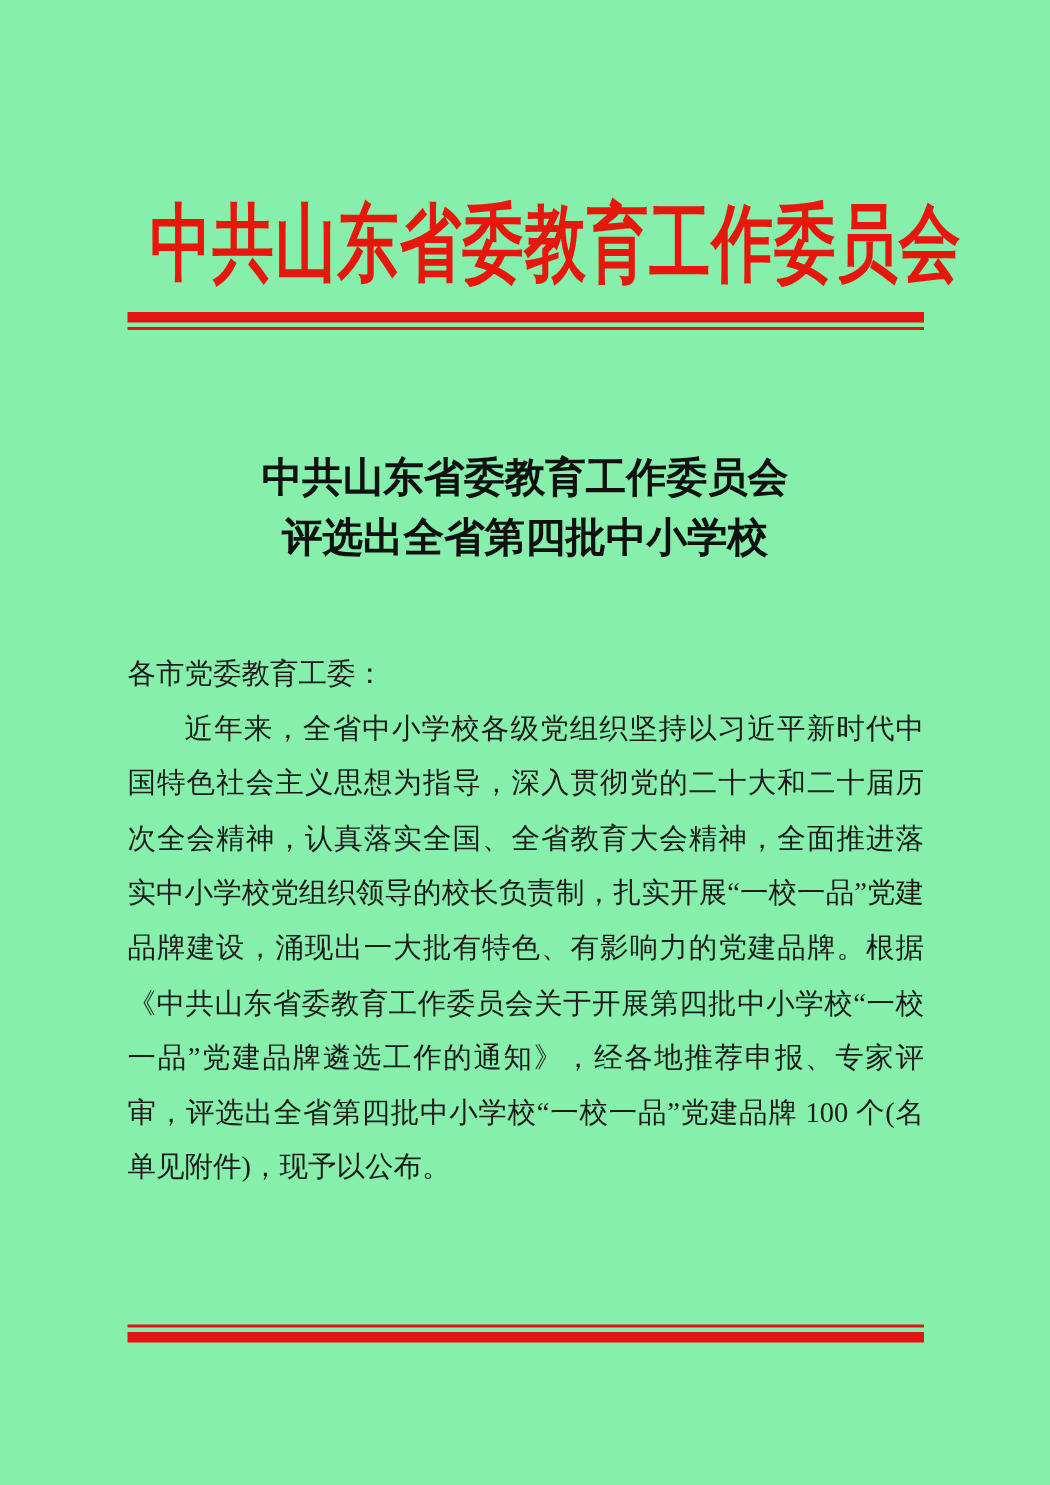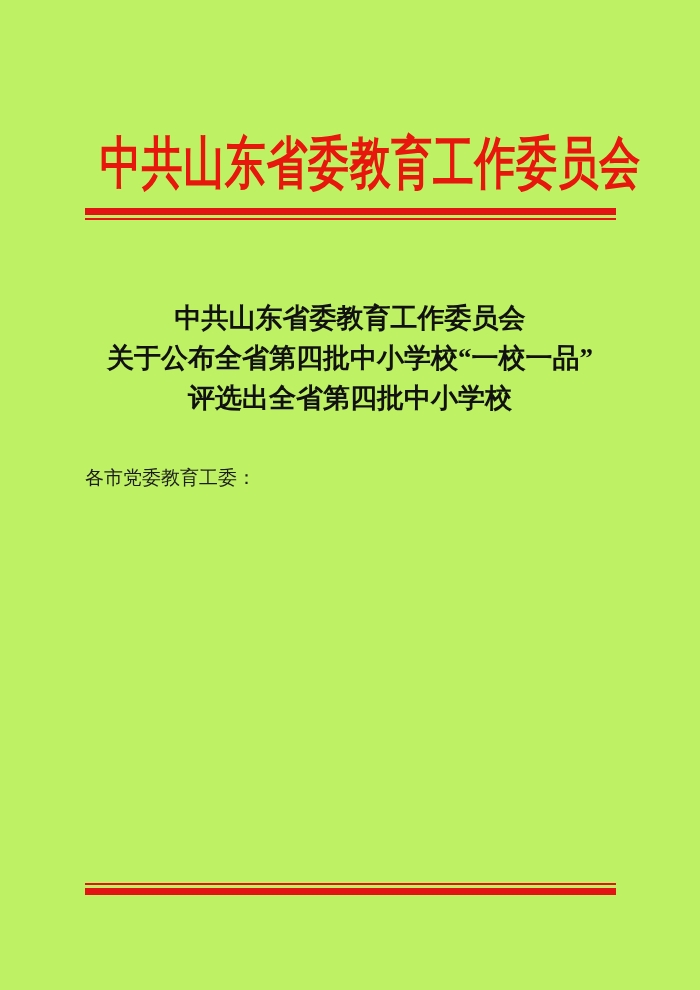--- a/index.html
+++ b/index.html
@@ -4,21 +4,21 @@
 <style>
   html, body {
     margin: 0;
     padding: 0;
     background: #ffffff;
   }
   .page {
     position: relative;
     width: 700px;
     height: 990px;
-    background: #bef264;
+    background: #86efac;
     overflow: hidden;
     font-family: "Liberation Serif", "DejaVu Serif", serif;
   }
 
   
   .letterhead {
     position: absolute;
     top: 127px;
     left: 0;
     width: 700px;
@@ -70,21 +70,21 @@
     text-align: center;
     font-size: 27px;
     font-weight: 700;
     color: #111111;
     line-height: 40px;
   }
 
   
   .body-text {
     position: absolute;
-    top: 460px;
+    top: 432px;
     left: 85px;
     width: 531px;
     font-size: 19px;
     line-height: 36.6px;
     color: #1c1c1c;
     text-align: justify;
   }
   .body-text p {
     margin: 0;
     text-indent: 2em;
@@ -101,24 +101,24 @@
   <div class="letterhead">
     <span class="letterhead-text">中共山东省委教育工作委员会</span>
   </div>
 
   <div class="rule rule-top-thick"></div>
   <div class="rule rule-top-thin"></div>
 
 
   <div class="title">
     <div class="title-line">中共山东省委教育工作委员会</div>
-    <div class="title-line">关于公布全省第四批中小学校“一校一品”</div>
     <div class="title-line">评选出全省第四批中小学校</div>
   </div>
 
   <div class="body-text">
     <div class="salutation">各市党委教育工委：</div>
+    <p>近年来，全省中小学校各级党组织坚持以习近平新时代中国特色社会主义思想为指导，深入贯彻党的二十大和二十届历次全会精神，认真落实全国、全省教育大会精神，全面推进落实中小学校党组织领导的校长负责制，扎实开展“一校一品”党建品牌建设，涌现出一大批有特色、有影响力的党建品牌。根据《中共山东省委教育工作委员会关于开展第四批中小学校“一校一品”党建品牌遴选工作的通知》，经各地推荐申报、专家评审，评选出全省第四批中小学校“一校一品”党建品牌 100 个(名单见附件)，现予以公布。</p>
   </div>
 
   <div class="rule rule-bottom-thin"></div>
   <div class="rule rule-bottom-thick"></div>
 
 </div>
 
 </body></html>

